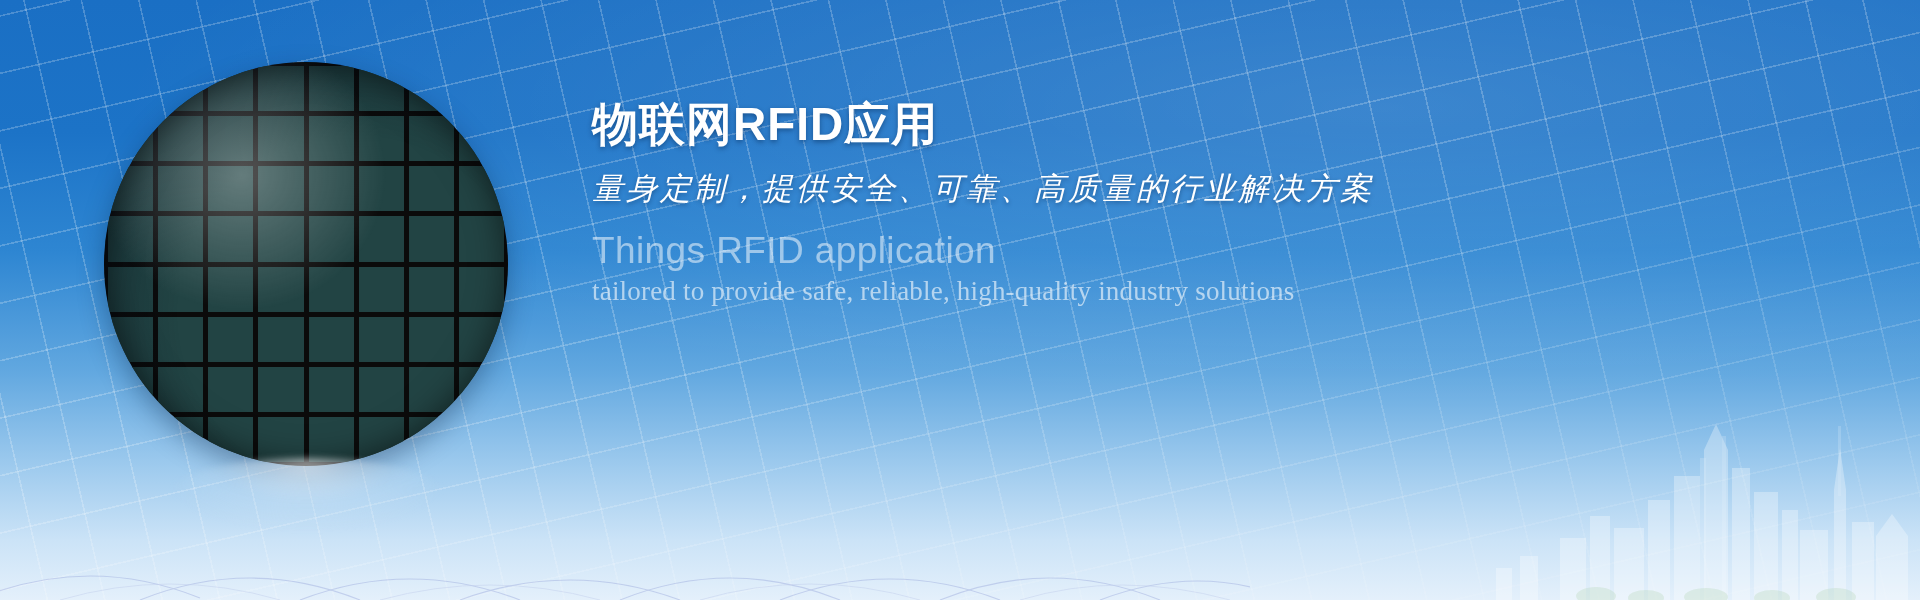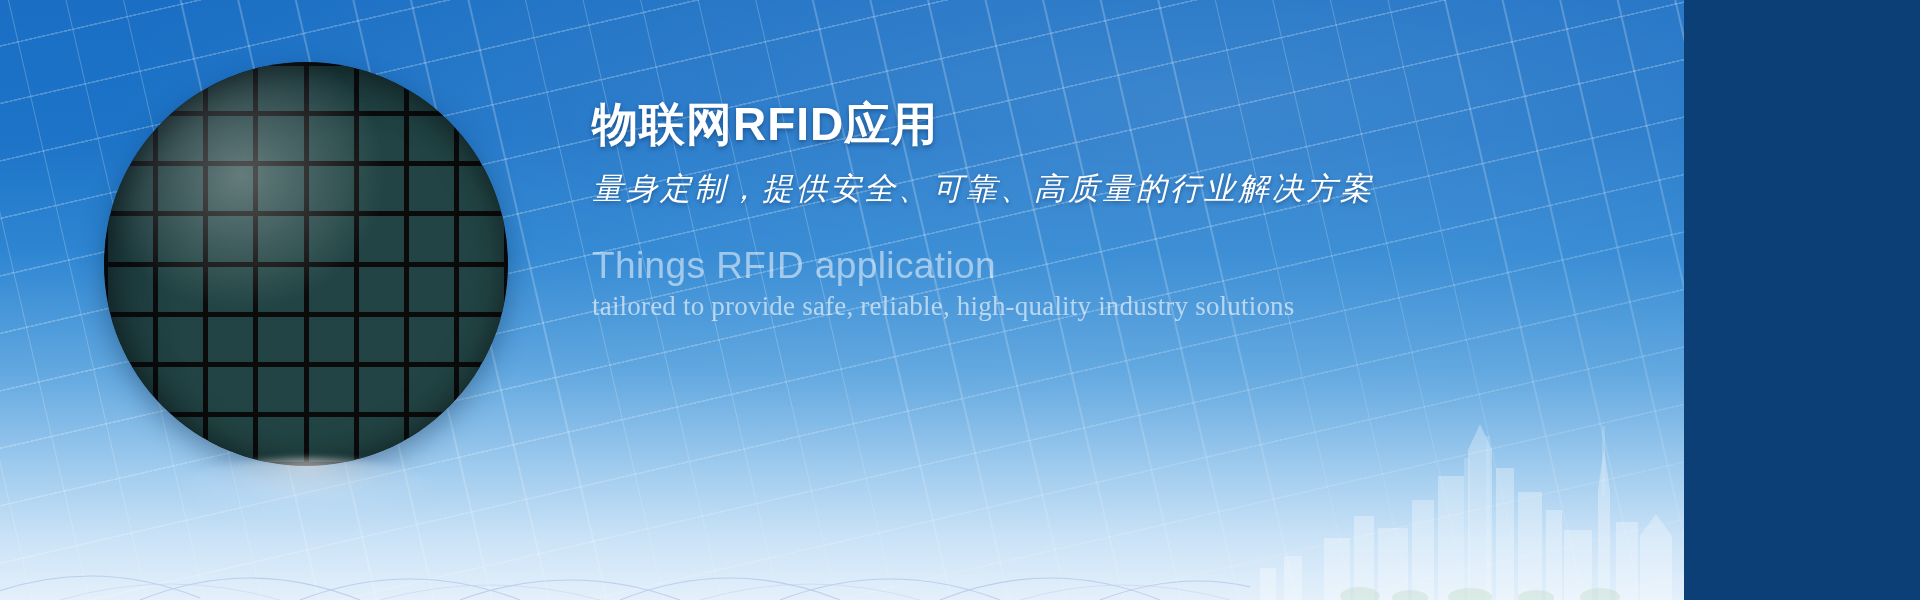--- a/index.html
+++ b/index.html
@@ -3,21 +3,21 @@
 <meta charset="utf-8">
 <style>
   * { margin:0; padding:0; box-sizing:border-box; }
   html,body{ background:#0d3f77; }
   body{
     font-family:"Liberation Sans", sans-serif;
   }
 
   .banner{
     position:relative;
-    width:1684px;
+    width:1920px;
     height:600px;
     overflow:hidden;
     background:linear-gradient(to bottom,
         #1a6fc4 0%,
         #1c73c7 22%,
         #2e86d2 42%,
         #62a8e0 62%,
         #9fcbee 78%,
         #cbe3f7 90%,
         #e4f0fb 100%);
@@ -153,21 +153,21 @@
     font-family:"DejaVu Serif", serif;
     font-style:italic;
     font-size:31px;
     color:#ffffff;
     letter-spacing:3px;
     line-height:1.35;
     text-shadow:0 2px 4px rgba(0,30,70,.4);
     white-space:nowrap;
   }
   .subtitle-en{
-    margin-top:35px;
+    margin-top:20px;
     font-size:37px;
     color:rgba(255,255,255,.52);
     letter-spacing:.4px;
     line-height:1.2;
     white-space:nowrap;
   }
   .caption-en{
     font-family:"Liberation Serif", serif;
     font-size:27px;
     color:rgba(255,255,255,.60);

